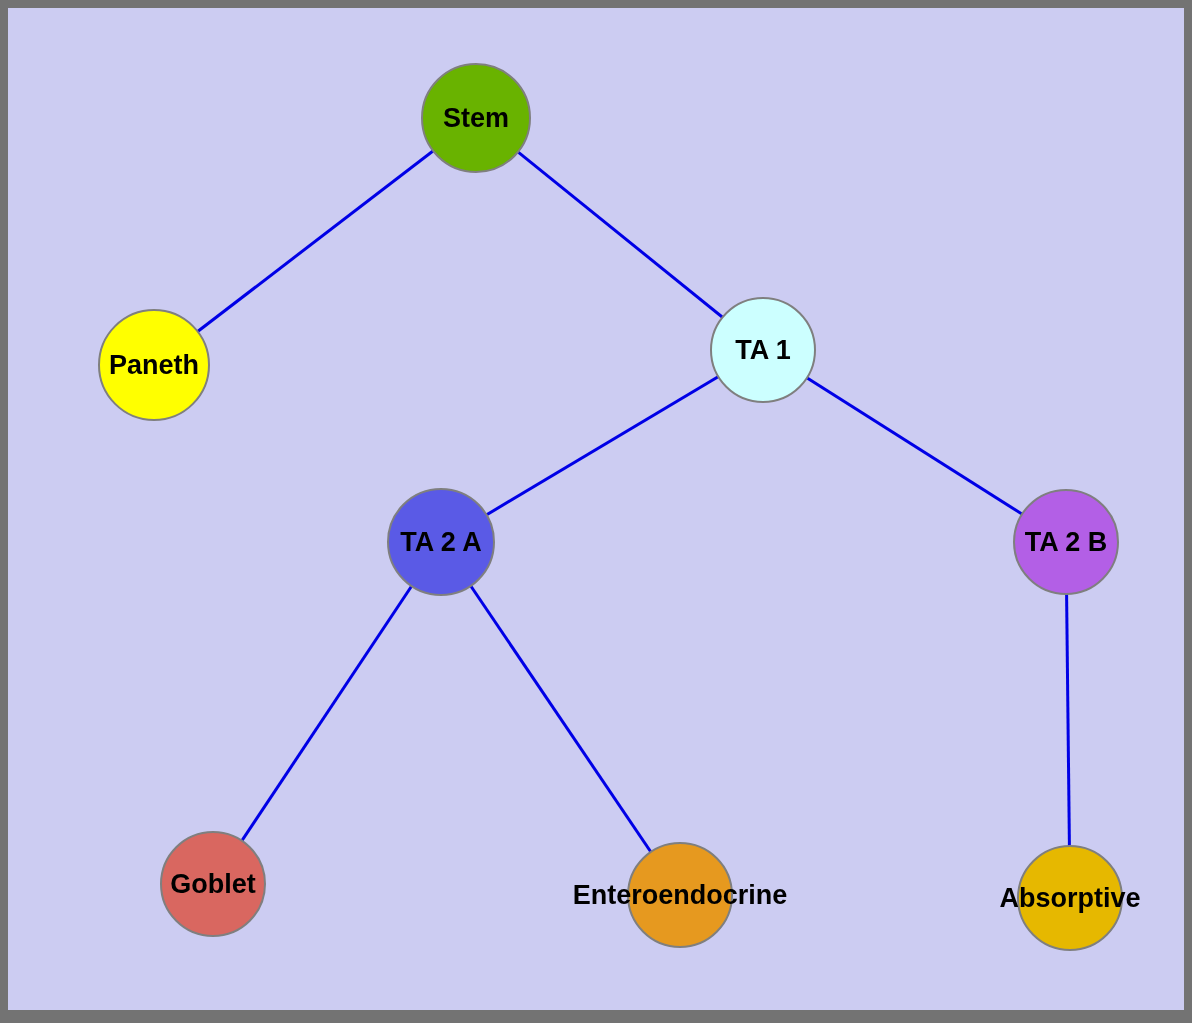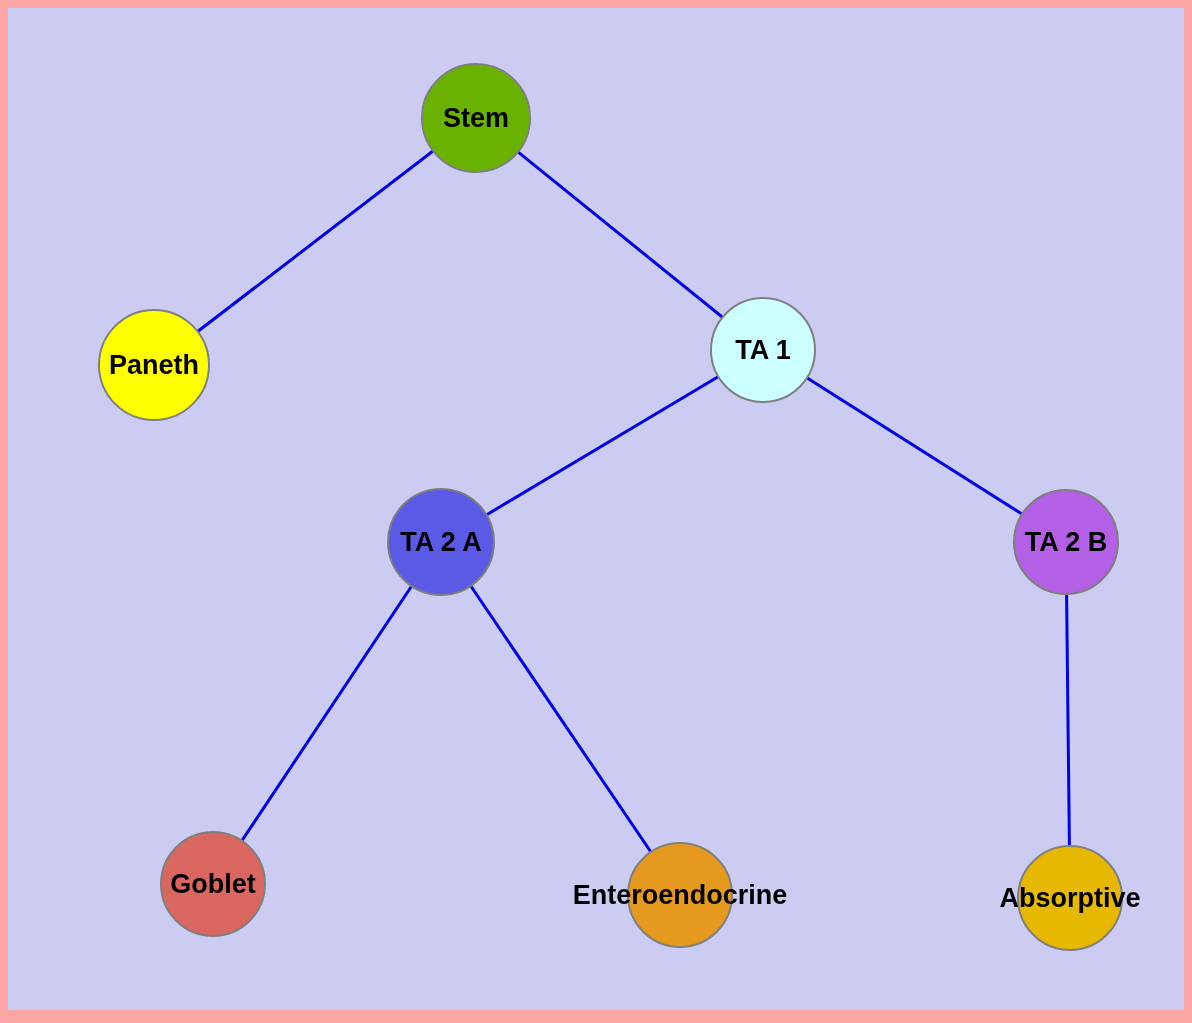--- a/index.html
+++ b/index.html
@@ -5,21 +5,21 @@
   html, body {
     margin: 0;
     padding: 0;
     background: #ffffff;
     font-family: "Liberation Sans", sans-serif;
   }
   .stage {
     position: relative;
     width: 1192px;
     height: 1023px;
-    background: #fca5a5;
+    background: #737373;
     overflow: hidden;
   }
   .canvas {
     position: absolute;
     left: 8px;
     top: 8px;
     width: 1176px;
     height: 1002px;
   }
   svg {

